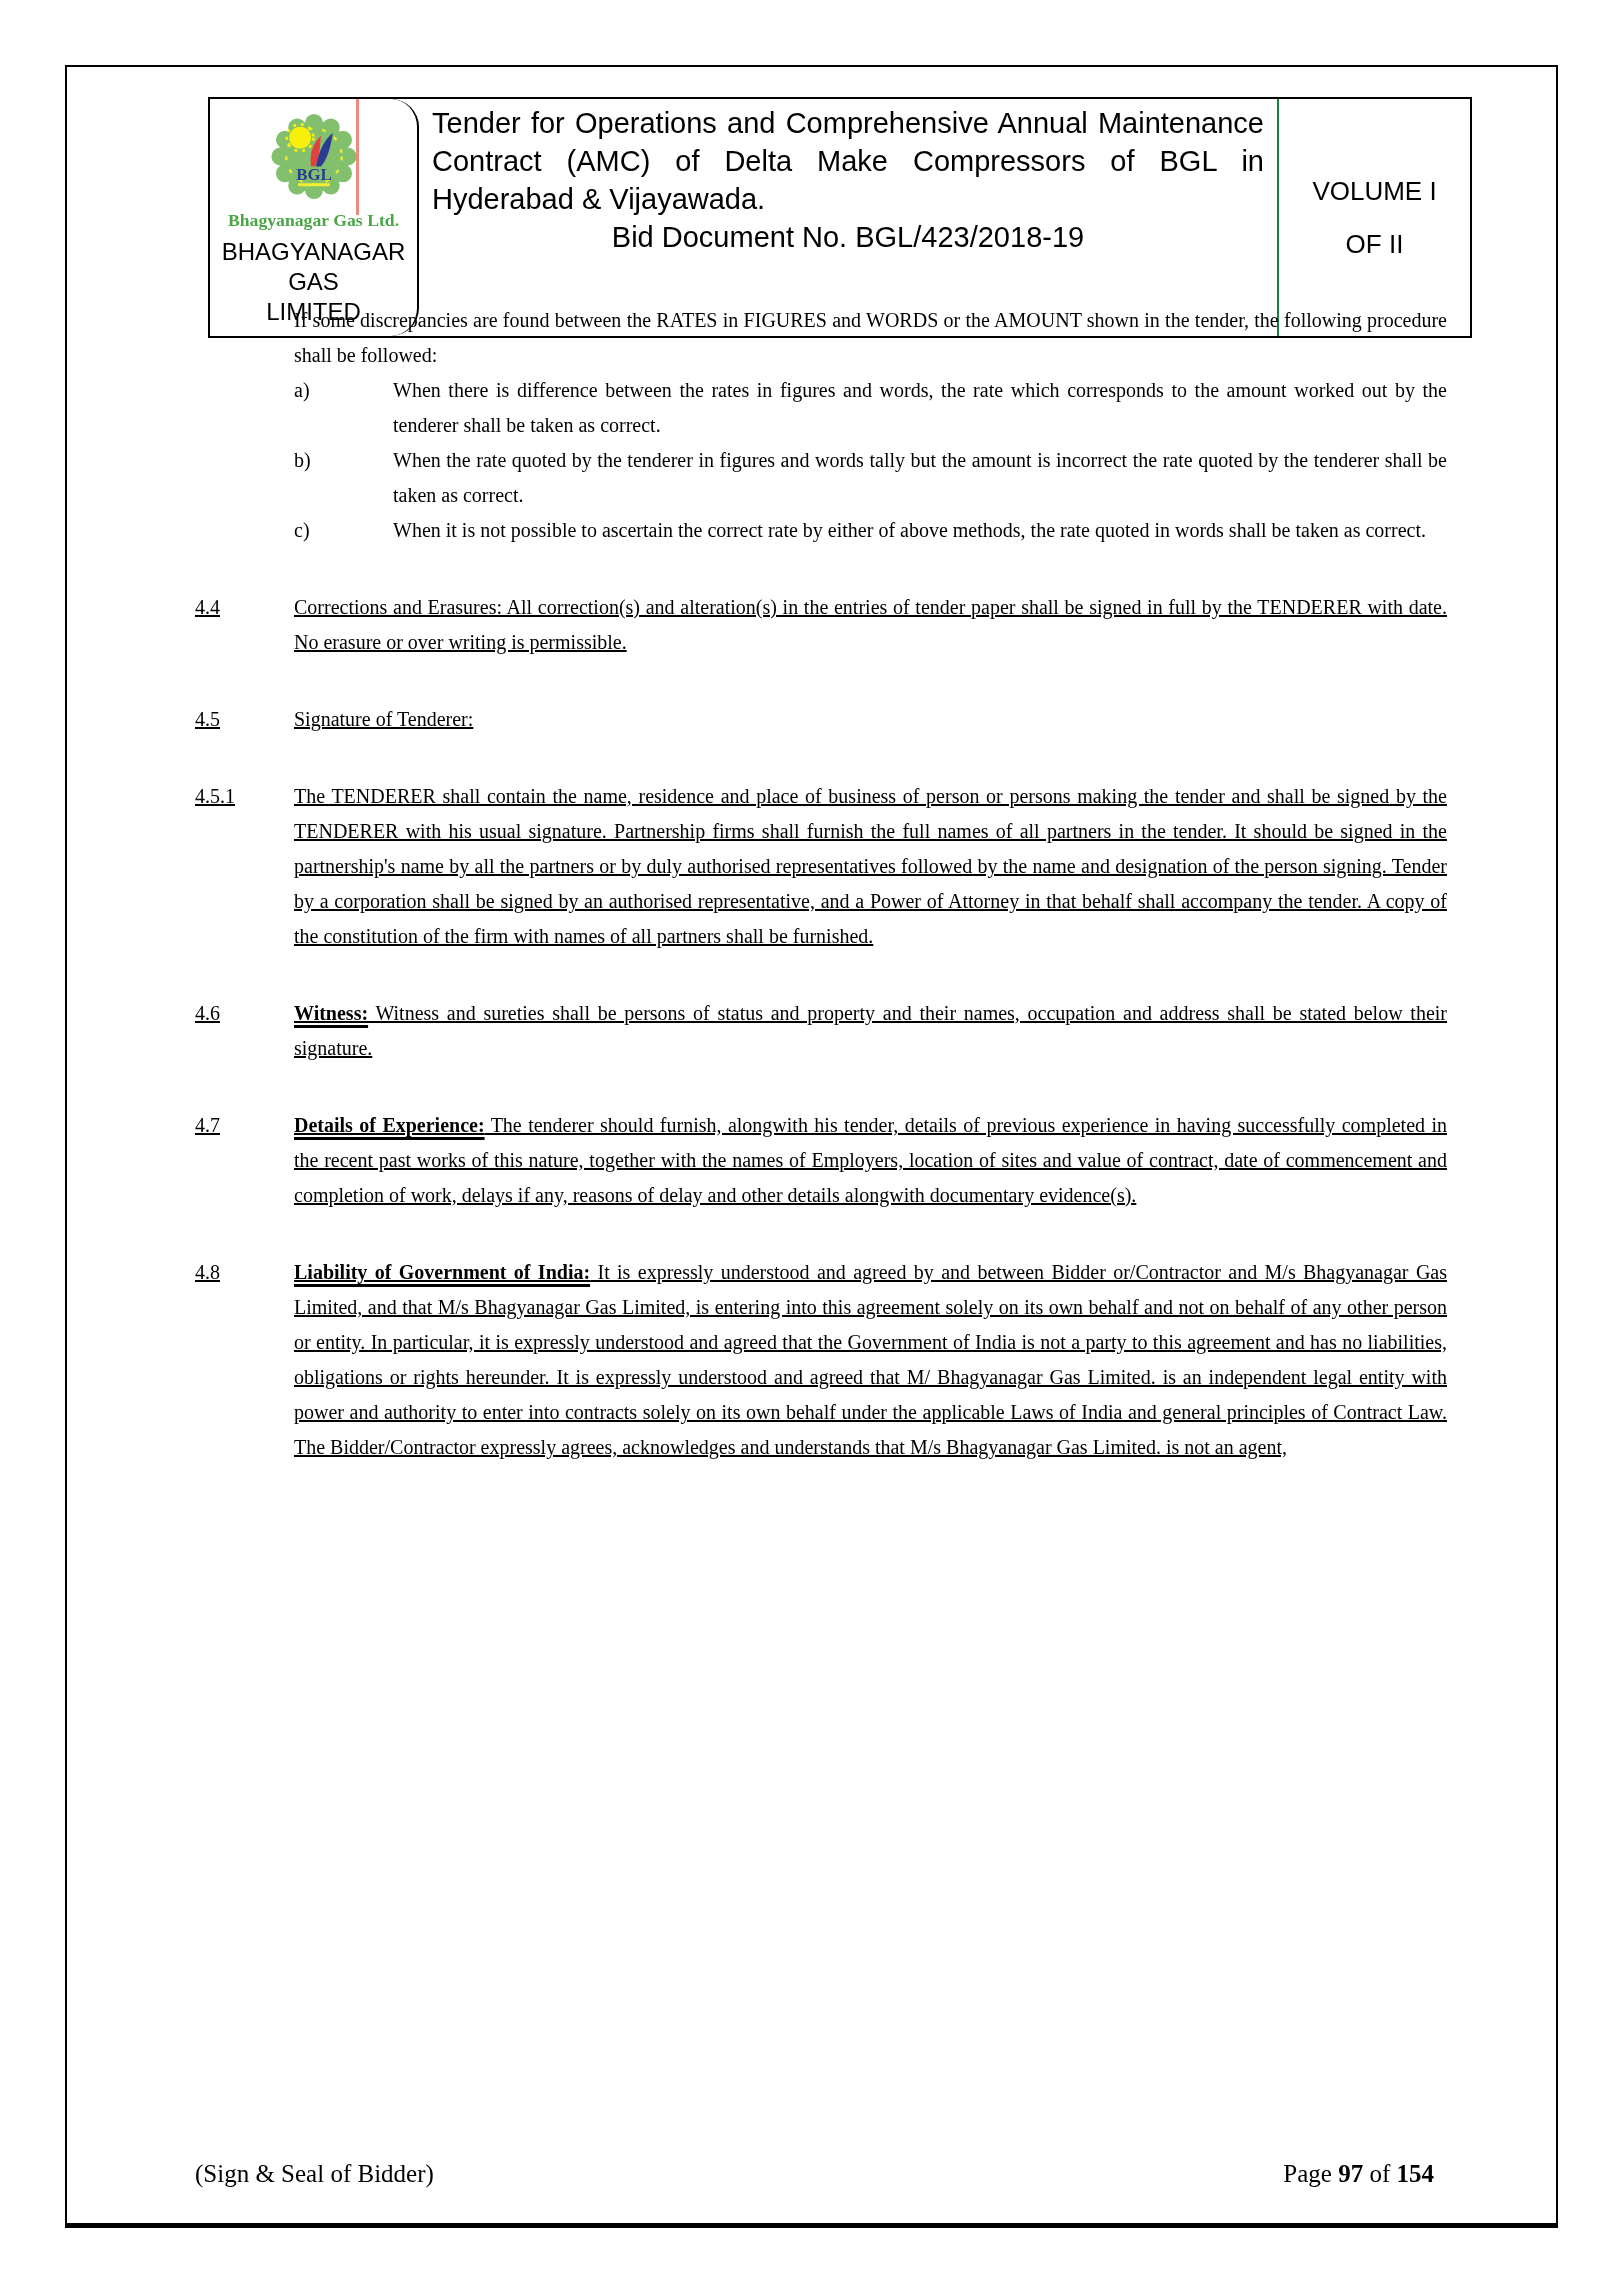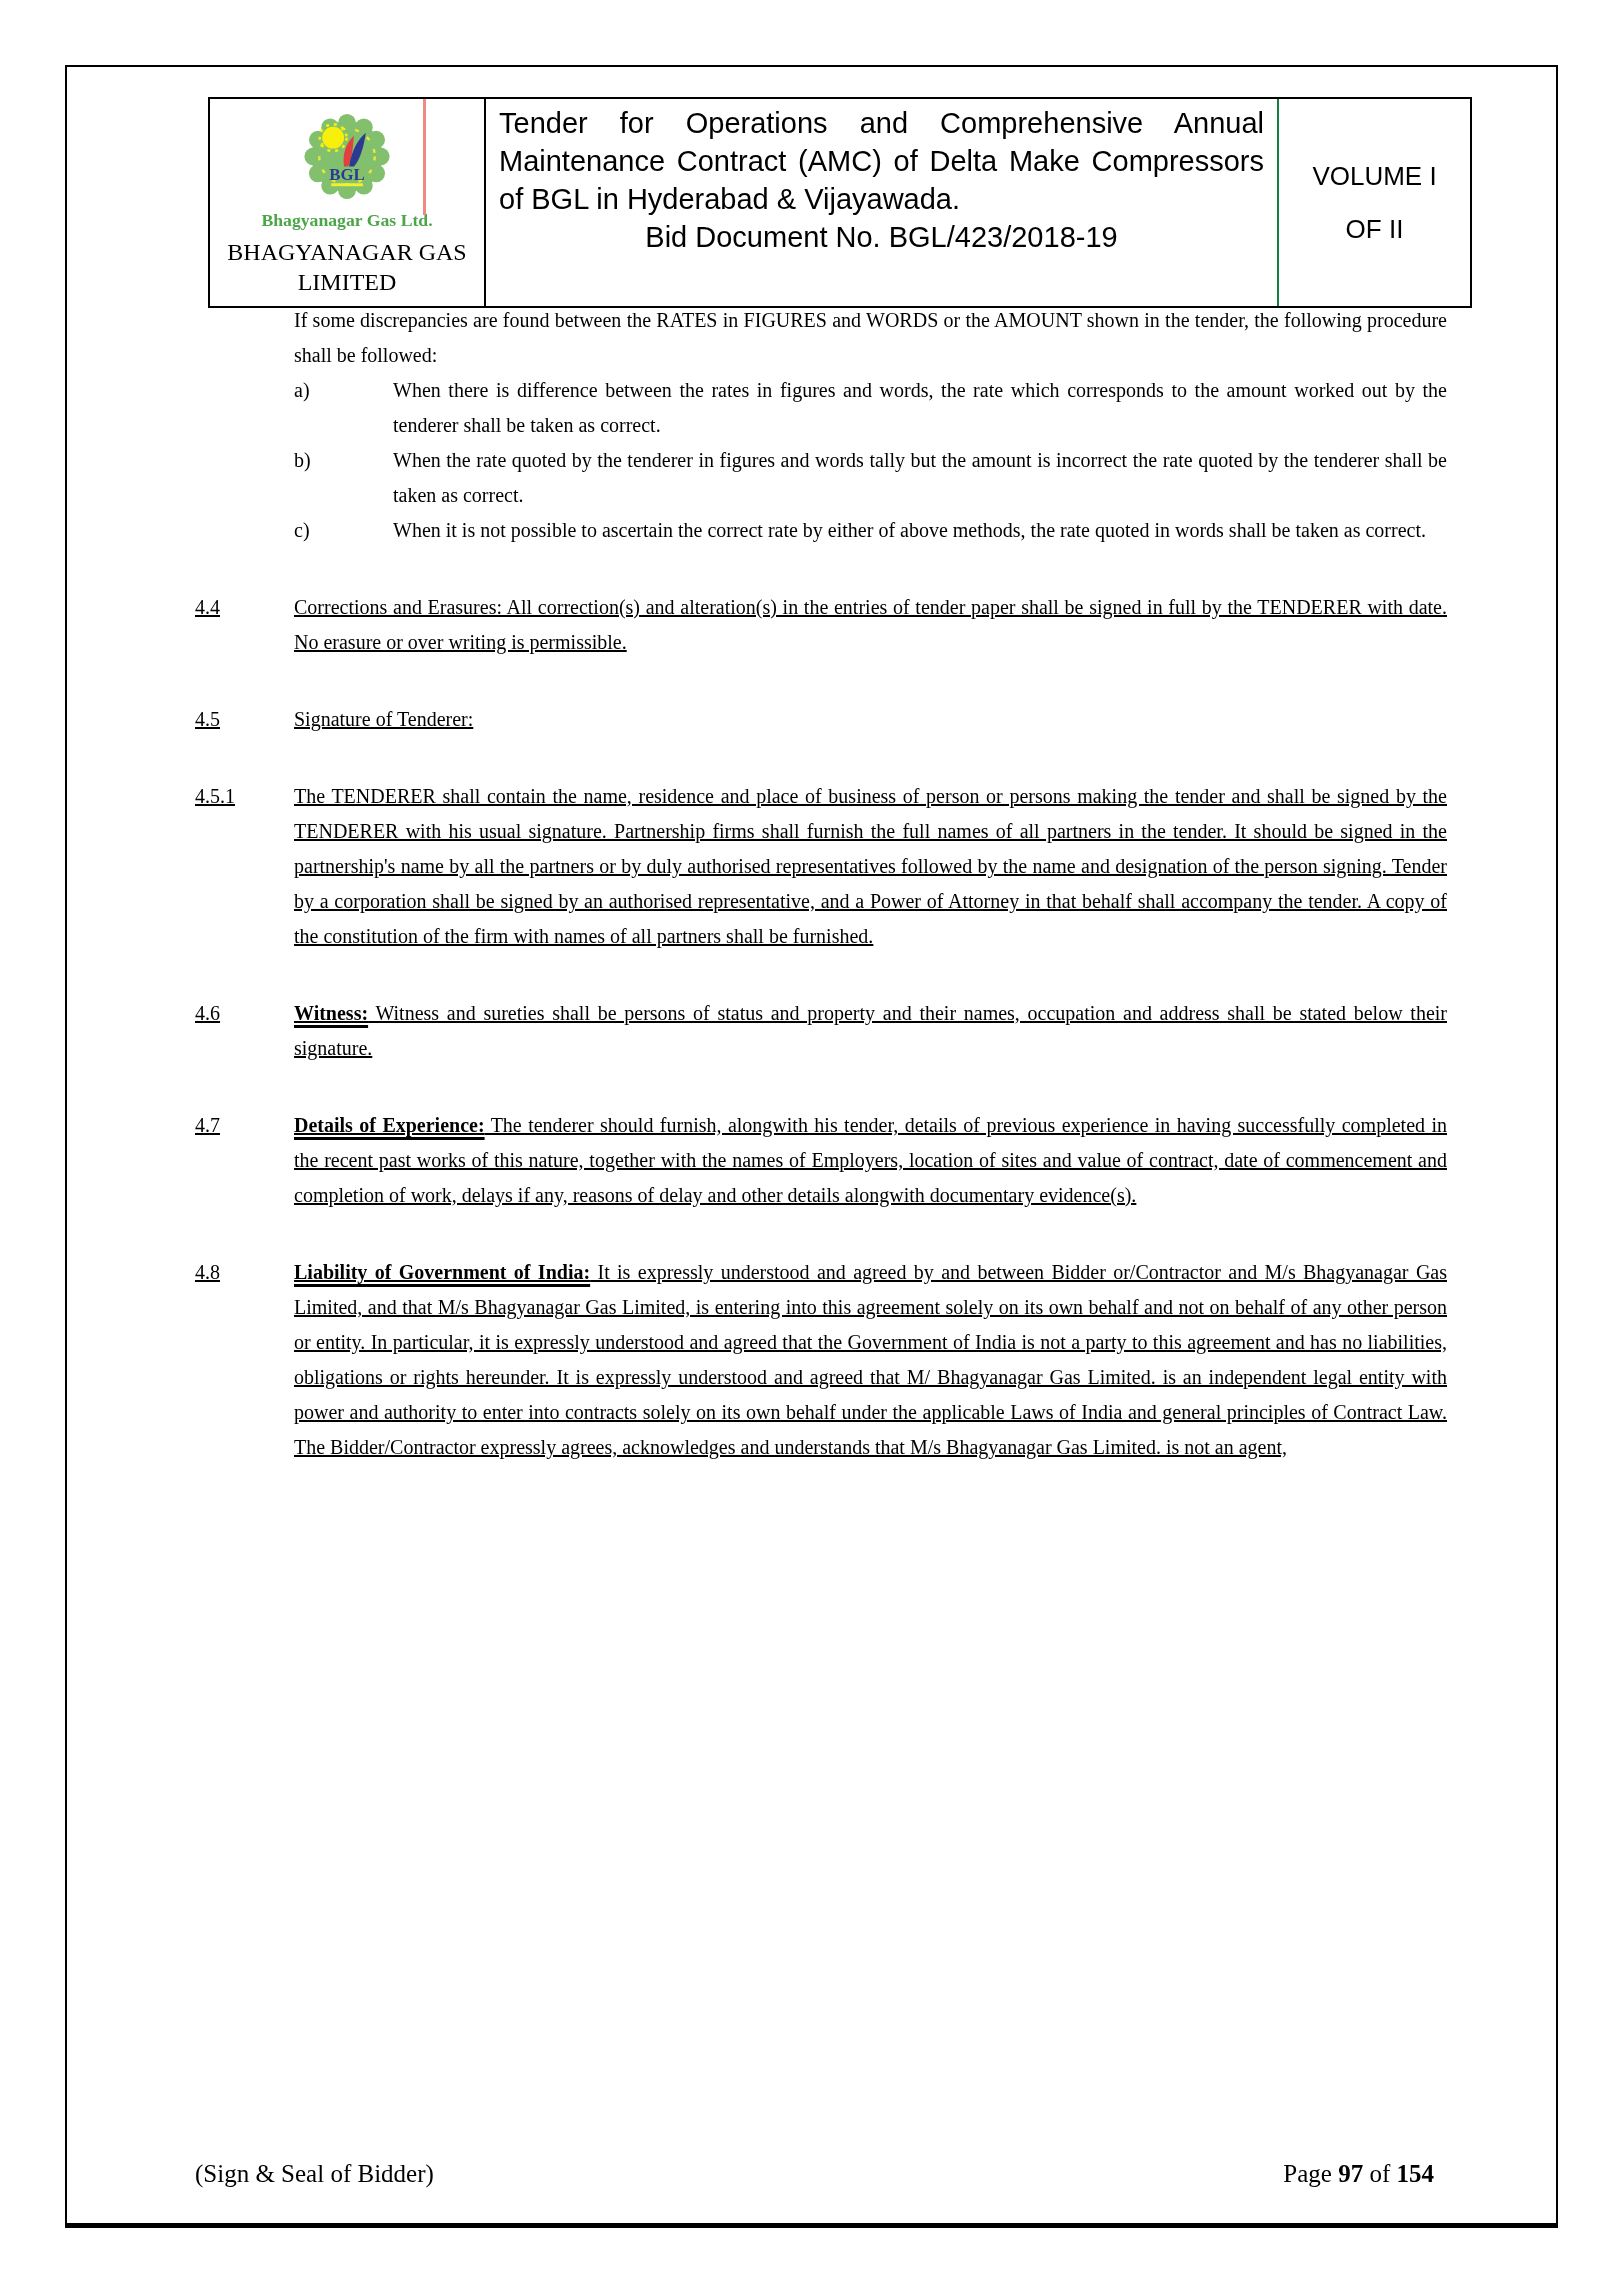--- a/index.html
+++ b/index.html
@@ -21,36 +21,37 @@
   
   .header{
     position:absolute;left:141px;top:30px;
     width:1264px;
     display:flex;
     border:2px solid #000;
     box-sizing:border-box;
   }
   .cell{box-sizing:border-box;}
   .cell-logo{
-    width:276px;
+    width:209px;
     border-right:2px solid #000;
     position:relative;
     display:flex;flex-direction:column;align-items:center;
     padding:7.9px 3.9px 9.2px 3.9px;
+    border-radius:28px;
   }
   .logo-svg{width:124px;height:103px;display:block;}
   .logo-sub{
     font-family:"Liberation Serif", serif;
     font-weight:bold;
     font-size:17.7px;line-height:19.6px;
     color:#4ba648;
     margin-top:1.3px;
   }
   .company{
-    font-family:Liberation Serif, serif;
+    font-family:Liberation Sans, sans-serif;
     font-size:24px;line-height:30px;
     text-align:center;
     margin-top:6.5px;
   }
   .red-divider{
     position:absolute;right:58px;top:0;
     width:2.6px;height:116px;
     background:#ee8a80;
   }
   .cell-title{

